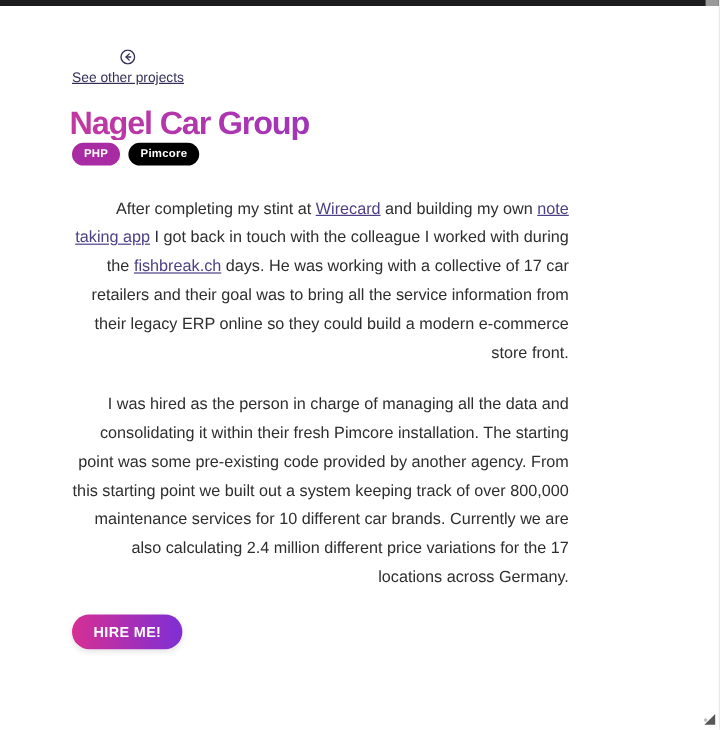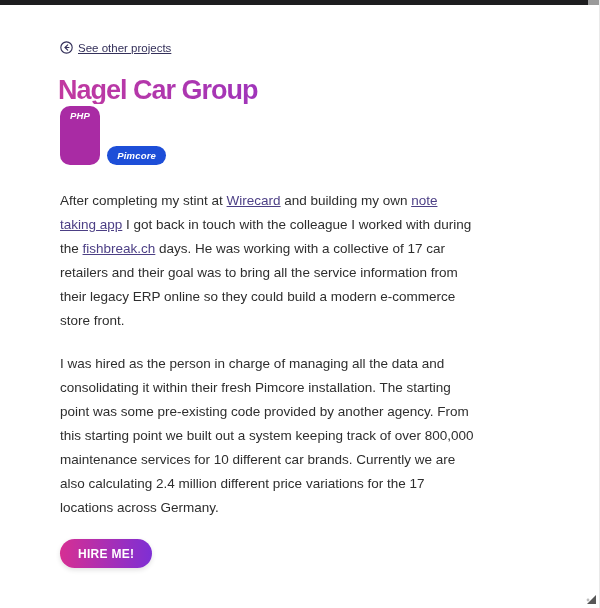--- a/index.html
+++ b/index.html
@@ -35,50 +35,51 @@
   
   .back-link {
     display: inline-flex;
     align-items: center;
     gap: 5px;
     margin-top: 36px;
     color: #34305a;
     font-size: 11.5px;
     text-decoration: underline;
     cursor: pointer;
+    flex-direction: column;
   }
   .back-link svg { display: block; }
   
   h1.title {
     margin: 18px 0 2px -2px;
     font-size: 27px;
     font-weight: bold;
     letter-spacing: -1px;
     line-height: 1.05;
     background: linear-gradient(90deg, #c2399f 0%, #9b34be 55%, #7b2fd1 100%);
     -webkit-background-clip: text;
     background-clip: text;
     -webkit-text-fill-color: transparent;
     color: transparent;
   }
   
-  .badges { display: flex; gap: 7px; margin: 2px 0 0 0; font-style: italic; }
+  .badges { display: flex; gap: 7px; margin: 2px 0 0 0; }
   .badge {
     display: inline-block;
     color: #ffffff;
     font-size: 9.5px;
     font-weight: bold;
     padding: 4px 10px;
     border-radius: 10px;
     letter-spacing: 0.2px;
   }
   .badge-php { background: #a92ba4; }
-  .badge-pimcore { background: #1d4ed8; margin-top: 40px; }
+  .badge-pimcore { background: #000000; }
   
-  .article { margin-top: 24px; }
+  .article { margin-top: 24px; text-align: right; }
   .article p {
     margin: 0 0 19px 0;
     font-size: 13.5px;
     line-height: 24px;
     color: #2e2e2e;
   }
   .article a {
     color: #4c3f85;
     text-decoration: underline;
     cursor: pointer;

